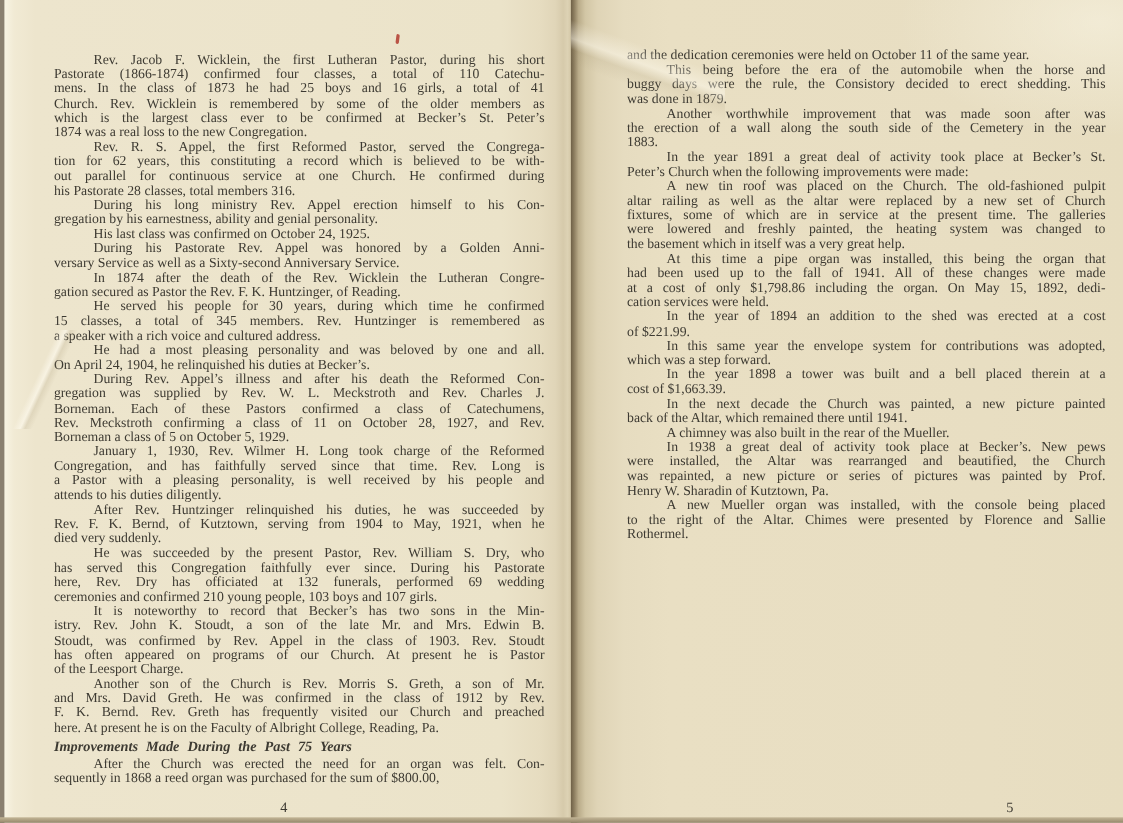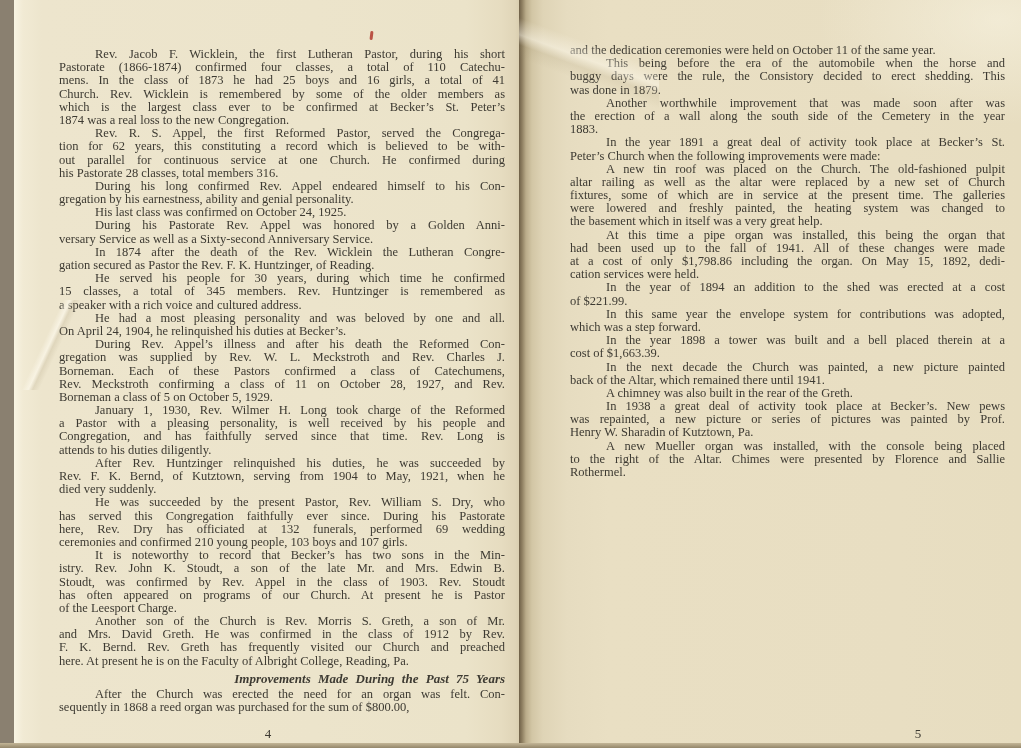--- a/index.html
+++ b/index.html
@@ -3,21 +3,21 @@
 <meta charset="utf-8">
 <style>
   html,body{margin:0;padding:0;background:#8a8070;}
   #spread{
     position:relative;width:1021px;height:748px;overflow:hidden;
     font-family:"Liberation Serif","DejaVu Serif",serif;
     color:#3d3a32;
   }
   
   #left-page{
-    position:absolute;left:14px;top:0;width:519px;height:748px;
+    position:absolute;left:4px;top:0;width:519px;height:748px;
     background:linear-gradient(90deg,
       #f8f4e3 0px,#f1ead4 9px,#ede5cd 28px,#ece4cb 300px,#ebe3c9 452px,
       #e6dcc0 487px,#e0d5b8 501px,#d6caab 508px,#ddd2b4 512px,#cfc2a0 517px,#b3a581 519px);
   }
   
   #right-page{
     position:absolute;left:519px;top:0;width:502px;height:748px;
     background:
       radial-gradient(ellipse 260px 150px at 480px 20px, rgba(250,246,230,.55), rgba(250,246,230,0) 70%),
       linear-gradient(90deg,
@@ -25,21 +25,21 @@
       #e9dfc3 90px,#e8dec2 380px,#e7ddc0 502px);
   }
   .text-col{position:absolute;font-size:12.5px;line-height:13.18px;}
   #left-text{left:45px;top:48px;width:446px;}
   #right-text{left:51px;top:44px;width:435px;}
   .para{margin:0;}
   .line{text-align:justify;white-space:normal;}
   .line.jfull{text-align-last:justify;}
   .line.ind{padding-left:36px;}
   .heading{
-    text-align:right;font-weight:bold;font-style:italic;
+    text-align:left;font-weight:bold;font-style:italic;
     font-size:13px;line-height:15px;margin:3px 0 2px 0;word-spacing:4px;
   }
   .page-number{position:absolute;font-size:13px;line-height:14px;}
   #page-num-left{left:244px;top:727px;width:20px;text-align:center;}
   #page-num-right{left:389px;top:727px;width:20px;text-align:center;}
   #red-mark{
     position:absolute;left:356px;top:31px;width:3px;height:9px;
     border-radius:2px;transform:rotate(7deg);opacity:.85;
   }
   #bottom-edge{
@@ -72,21 +72,21 @@
           <div class="line jfull">which is the largest class ever to be confirmed at Becker’s St. Peter’s</div>
           <div class="line">1874 was a real loss to the new Congregation.</div>
         </div>
         <div class="para">
           <div class="line jfull ind">Rev. R. S. Appel, the first Reformed Pastor, served the Congrega-</div>
           <div class="line jfull">tion for 62 years, this constituting a record which is believed to be with-</div>
           <div class="line jfull">out parallel for continuous service at one Church.  He confirmed during</div>
           <div class="line">his Pastorate 28 classes, total members 316.</div>
         </div>
         <div class="para">
-          <div class="line jfull ind">During his long confirmed Rev. Appel endeared himself to his Con-</div>
+          <div class="line jfull ind">During his long ministry Rev. Appel erection himself to his Con-</div>
           <div class="line">gregation by his earnestness, ability and genial personality.</div>
         </div>
         <div class="para">
           <div class="line ind">His last class was confirmed on October 24, 1925.</div>
         </div>
         <div class="para">
           <div class="line jfull ind">During his Pastorate Rev. Appel was honored by a Golden Anni-</div>
           <div class="line">versary Service as well as a Sixty-second Anniversary Service.</div>
         </div>
         <div class="para">
@@ -104,22 +104,22 @@
         </div>
         <div class="para">
           <div class="line jfull ind">During Rev. Appel’s illness and after his death the Reformed Con-</div>
           <div class="line jfull">gregation was supplied by Rev. W. L. Meckstroth and Rev. Charles J.</div>
           <div class="line jfull">Borneman.  Each of these Pastors confirmed a class of Catechumens,</div>
           <div class="line jfull">Rev. Meckstroth confirming a class of 11 on October 28, 1927, and Rev.</div>
           <div class="line">Borneman a class of 5 on October 5, 1929.</div>
         </div>
         <div class="para">
           <div class="line jfull ind">January 1, 1930, Rev. Wilmer H. Long took charge of the Reformed</div>
+          <div class="line jfull">Congregation, and has faithfully served since that time.  Rev. Long is</div>
           <div class="line jfull">a Pastor with a pleasing personality, is well received by his people and</div>
-          <div class="line jfull">Congregation, and has faithfully served since that time.  Rev. Long is</div>
           <div class="line">attends to his duties diligently.</div>
         </div>
         <div class="para">
           <div class="line jfull ind">After Rev. Huntzinger relinquished his duties, he was succeeded by</div>
           <div class="line jfull">Rev. F. K. Bernd, of Kutztown, serving from 1904 to May, 1921, when he</div>
           <div class="line">died very suddenly.</div>
         </div>
         <div class="para">
           <div class="line jfull ind">He was succeeded by the present Pastor, Rev. William S. Dry, who</div>
           <div class="line jfull">has served this Congregation faithfully ever since. During his Pastorate</div>
@@ -192,24 +192,25 @@
         </div>
         <div class="para">
           <div class="line jfull ind">In the year 1898 a tower was built and a bell placed therein at a</div>
           <div class="line">cost of $1,663.39.</div>
         </div>
         <div class="para">
           <div class="line jfull ind">In the next decade the Church was painted, a new picture painted</div>
           <div class="line">back of the Altar, which remained there until 1941.</div>
         </div>
         <div class="para">
-          <div class="line ind">A chimney was also built in the rear of the Greth.</div>
+          <div class="line ind">A chimney was also built in the rear of the Mueller.</div>
         </div>
         <div class="para">
           <div class="line jfull ind">In 1938 a great deal of activity took place at Becker’s.  New pews</div>
+          <div class="line jfull">were installed, the Altar was rearranged and beautified, the Church</div>
           <div class="line jfull">was repainted, a new picture or series of pictures was painted by Prof.</div>
           <div class="line">Henry W. Sharadin of Kutztown, Pa.</div>
         </div>
         <div class="para">
           <div class="line jfull ind">A new Mueller organ was installed, with the console being placed</div>
           <div class="line jfull">to the right of the Altar. Chimes were presented by Florence and Sallie</div>
           <div class="line">Rothermel.</div>
         </div>
       </div>
     <div id="page-num-right" class="page-number">5</div>

